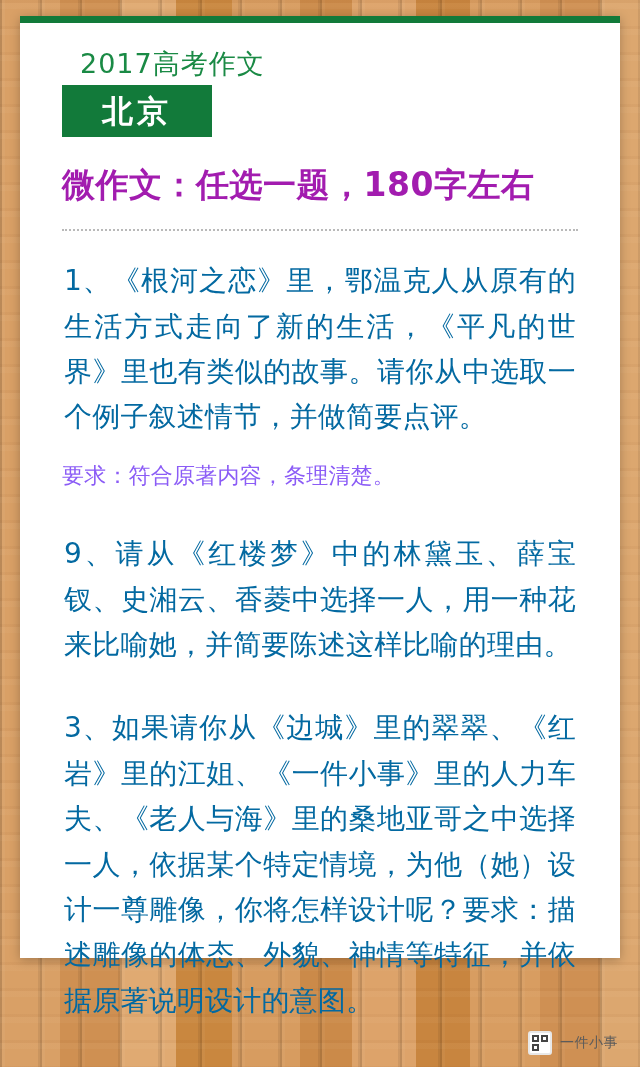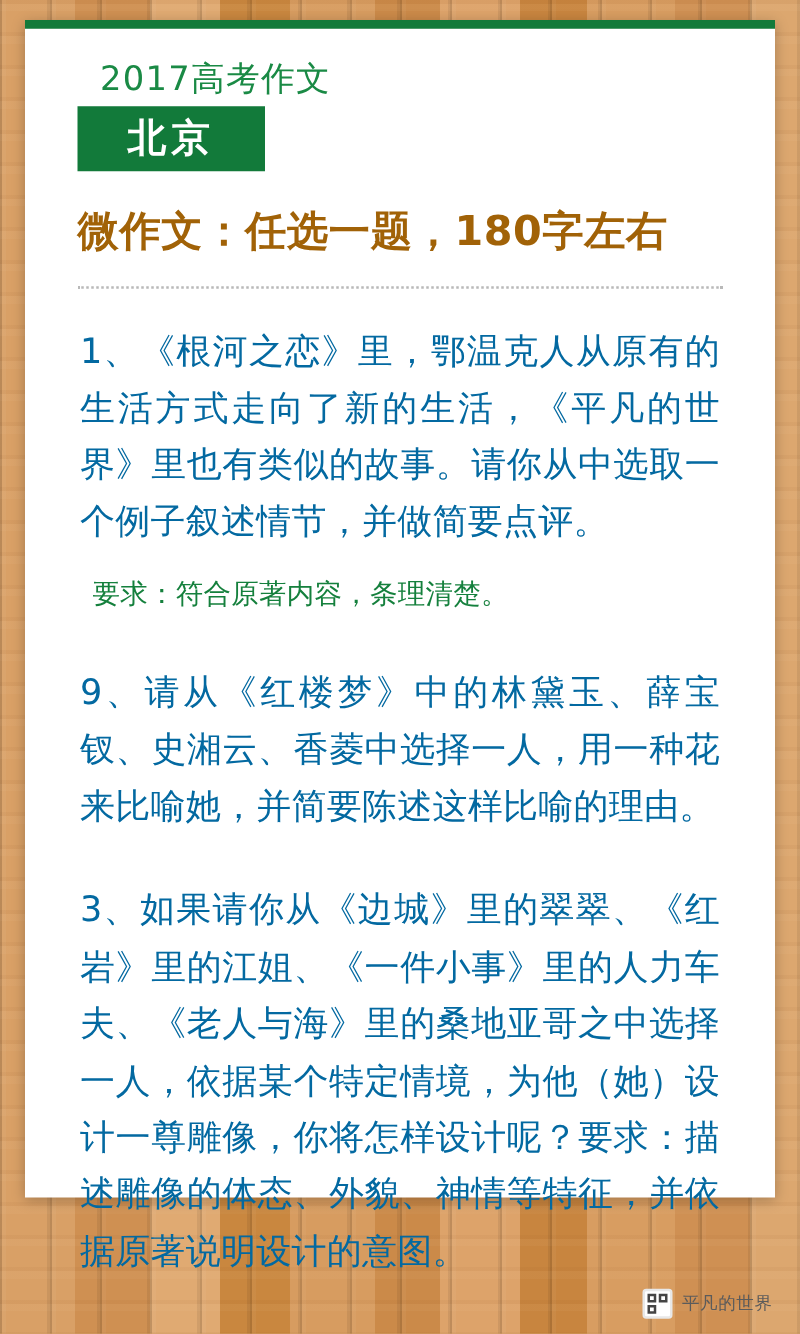--- a/index.html
+++ b/index.html
@@ -95,21 +95,21 @@
     font-weight: bold;
     letter-spacing: 4px;
     padding: 9px 40px 9px 40px;
     line-height: 1.1;
   }
 
   
   #main-heading {
     font-size: 33px;
     font-weight: bold;
-    color: #a16207;
+    color: #a21caf;
     letter-spacing: 0.5px;
     line-height: 1.35;
     margin: 6px 0 0 0;
   }
 
   
   #divider {
     margin: 22px 0 26px 0;
     height: 1px;
     border-top: 2px dotted #b9b9b9;
@@ -123,23 +123,23 @@
     font-size: 28px;
     line-height: 1.62;
     color: #0369a1;
     letter-spacing: 0.2px;
     text-align: justify;
     margin: 2px;
   }
   .q-req {
     font-size: 22px;
     line-height: 1.62;
-    color: #15803d;
+    color: #8b5cf6;
     letter-spacing: 0.2px;
-    margin: 18px 0 0 12px;
+    margin: 18px 0 0 0;
   }
   #q3 .q-body {
     margin-bottom: 0;
   }
 
   
   #footer {
     position: absolute;
     right: 22px;
     bottom: 12px;
@@ -216,14 +216,14 @@
       <p class="q-body">3、如果请你从《边城》里的翠翠、《红岩》里的江姐、《一件小事》里的人力车夫、《老人与海》里的桑地亚哥之中选择一人，依据某个特定情境，为他（她）设计一尊雕像，你将怎样设计呢？要求：描述雕像的体态、外貌、神情等特征，并依据原著说明设计的意图。</p>
     </div>
 
   </div>
 </div>
 
 <div id="footer">
   <div id="footer-qr">
       <span></span>
     </div>
-  <div id="footer-label">平凡的世界</div>
+  <div id="footer-label">一件小事</div>
 </div>
 
 </body></html>

